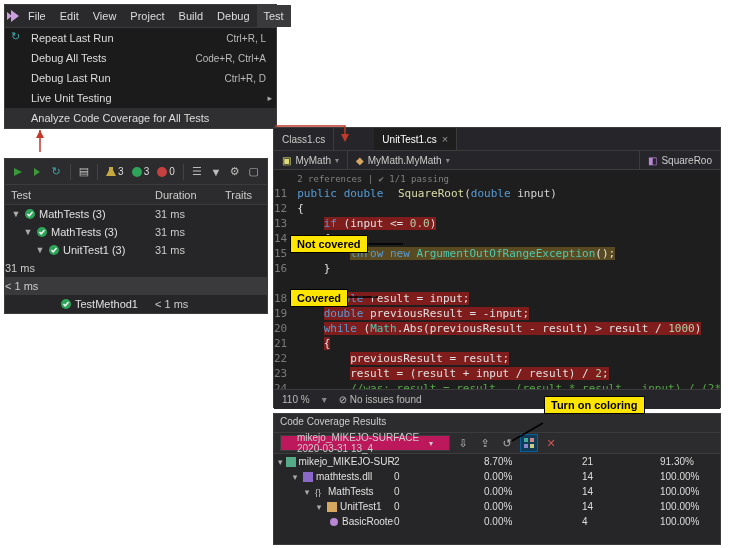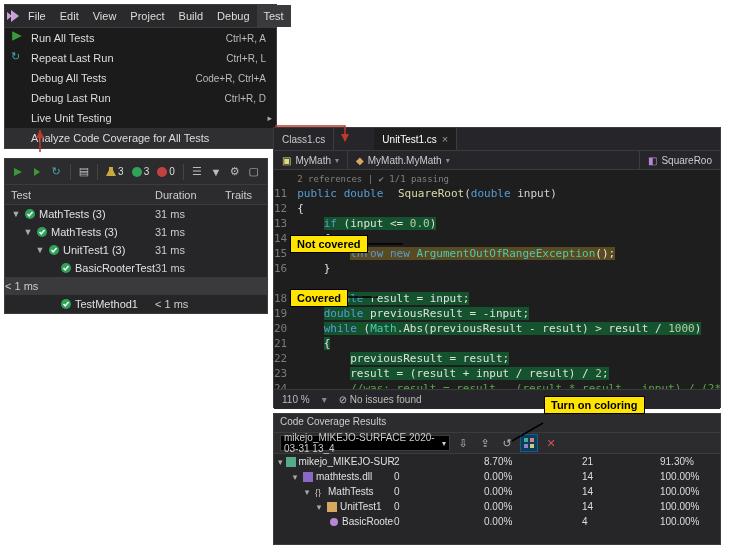--- a/index.html
+++ b/index.html
@@ -215,21 +215,21 @@
     white-space: pre;
   }
   
   .kw { color: #569cd6; }
   .num { color: #b5cea8; }
   .type { color: #4ec9b0; }
   .method { color: #dcdcaa; margin-left: 8px; }
   .punct { color: #d4d4d4; }
   .cmmt { color: #57a64a; }
   .ref { color: #808080; font-size: 9px; }
-  .hl-cov { background: #14532d; }
+  .hl-cov { background: #7f1d1d; }
   .hl-not { background: #5a4a22; }
 
   .editor-status {
     display: flex;
     align-items: center;
     height: 20px;
     background: #26262a;
     border-top: 1px solid #3c3c3c;
     padding: 0 8px;
     gap: 12px;
@@ -260,26 +260,26 @@
     height: 22px;
     padding: 0 6px;
     gap: 4px;
     background: #2c2c2e;
     border-top: 1px solid #3c3c3c;
     border-bottom: 1px solid #3c3c3c;
   }
   .cov-toolbar .dd {
     flex: 0 0 170px;
     height: 16px;
-    background: #000000;
+    background: #be185d;
     border: 1px solid #3c3c3c;
     display: flex;
     align-items: center;
     justify-content: space-between;
-    padding: 0 3px;
+    padding: 0 16px;
     font-size: 10px;
     color: #ccc;
   }
   .cov-toolbar .tb-btn {
     width: 18px; height: 18px;
     display: flex; align-items: center; justify-content: center;
   }
   .cov-toolbar .tb-btn.sel {
     border: 1px solid #0a5fa0;
     background: #113a55;
@@ -339,27 +339,20 @@
         <div class="mitem">File</div>
         <div class="mitem">Edit</div>
         <div class="mitem">View</div>
         <div class="mitem">Project</div>
         <div class="mitem">Build</div>
         <div class="mitem">Debug</div>
         <div class="mitem sel">Test</div>
       </div>
   </div>
   <div class="dropdown" id="dropdown-items">
-      <div class="ddrow">
-        <span class="ddicon"><svg width="12" height="12" viewBox="0 0 10 10">
-            <path fill="#3a9a3a" d="M1 1 L9 5 L1 9 Z"></path>
-          </svg></span>
-        <span>Run All Tests</span>
-        <span class="sc">Ctrl+R, A</span>
-      </div>
       <div class="ddrow">
         <span class="ddicon"><span style="color:#4aa;font-size:11px;">↻</span></span>
         <span>Repeat Last Run</span>
         <span class="sc">Ctrl+R, L</span>
       </div>
       <div class="ddrow">
         <span>Debug All Tests</span>
         <span class="sc">Code+R, Ctrl+A</span>
       </div>
       <div class="ddrow">
@@ -452,28 +445,20 @@
           <span class="tick-icon"><svg width="12" height="12" viewBox="0 0 12 12">
               <circle cx="6" cy="6" r="5" fill="#2fa35a"></circle>
               <path d="M3.5 6 L5.2 8 L8.5 4" stroke="#fff" stroke-width="1.4" fill="none"></path>
             </svg></span>
           <span>UnitTest1 (3)</span>
         </div>
         <div class="cell-dur">31 ms</div>
         <div class="cell-tr"></div>
       </div>
       <div class="trow">
-        <div class="cell-test" style="padding-left: 42px;">
-          <span class="chevron"></span>
-          <span class="tick-icon"><svg width="12" height="12" viewBox="0 0 12 12">
-              <circle cx="6" cy="6" r="5" fill="#2fa35a"></circle>
-              <path d="M3.5 6 L5.2 8 L8.5 4" stroke="#fff" stroke-width="1.4" fill="none"></path>
-            </svg></span>
-          <span>BasicRooterTest</span>
-        </div>
         <div class="cell-dur">31 ms</div>
         <div class="cell-tr"></div>
       </div>
       <div class="trow sel">
         <div class="cell-dur">&lt; 1 ms</div>
         <div class="cell-tr"></div>
       </div>
       <div class="trow">
         <div class="cell-test" style="padding-left: 42px;">
           <span class="chevron"></span>

